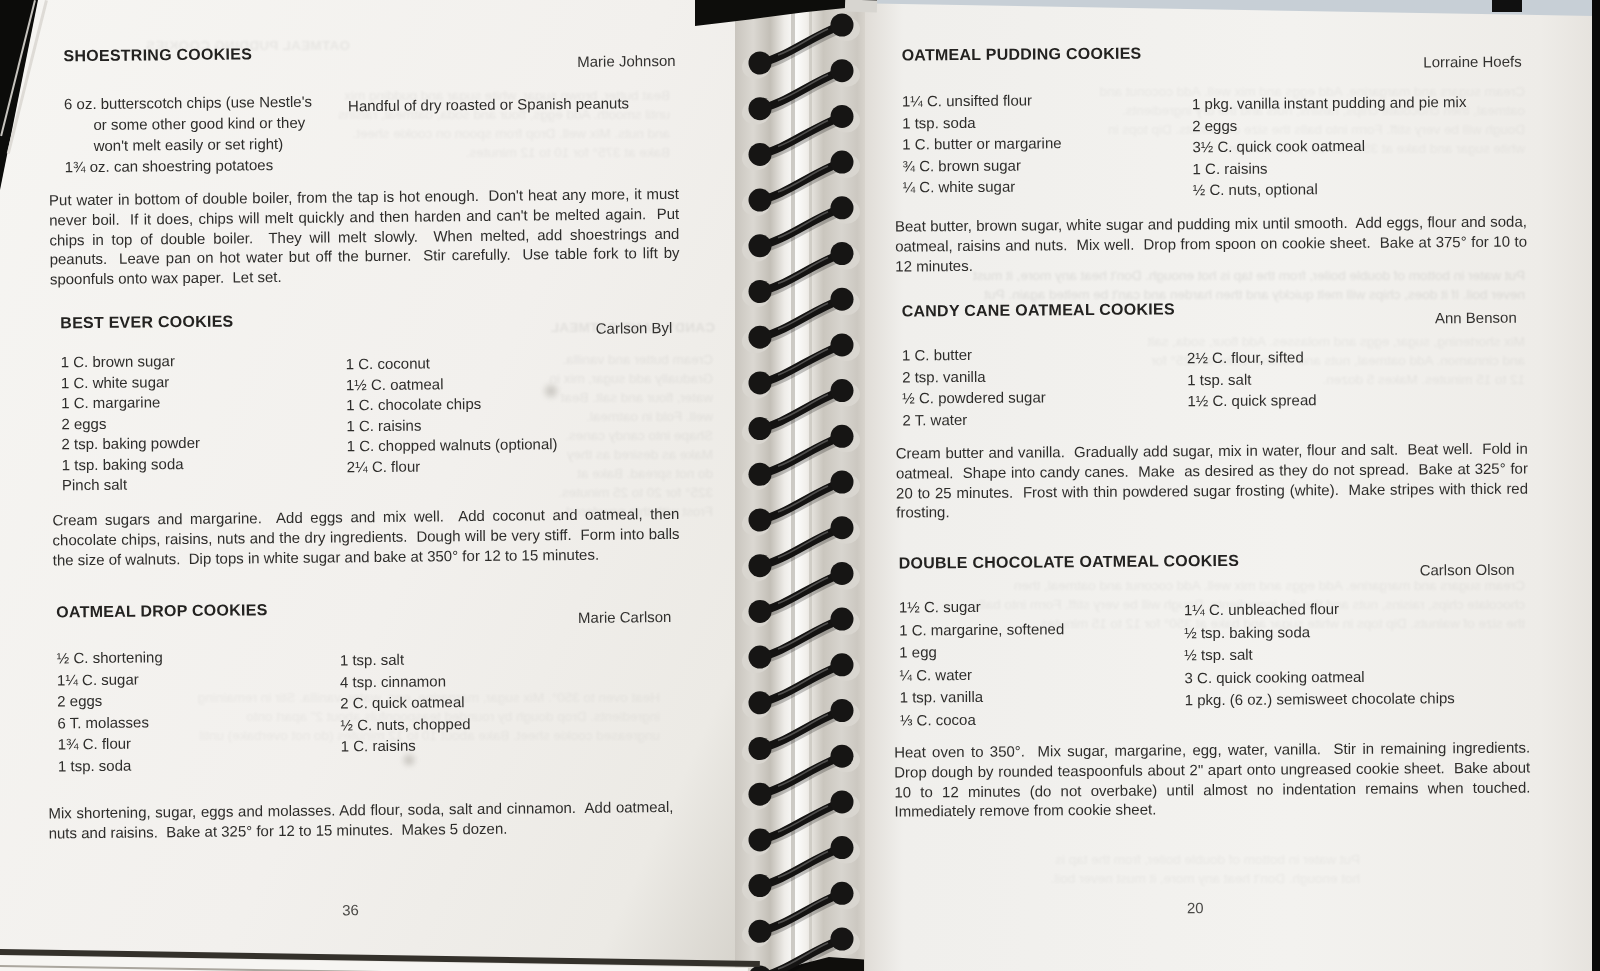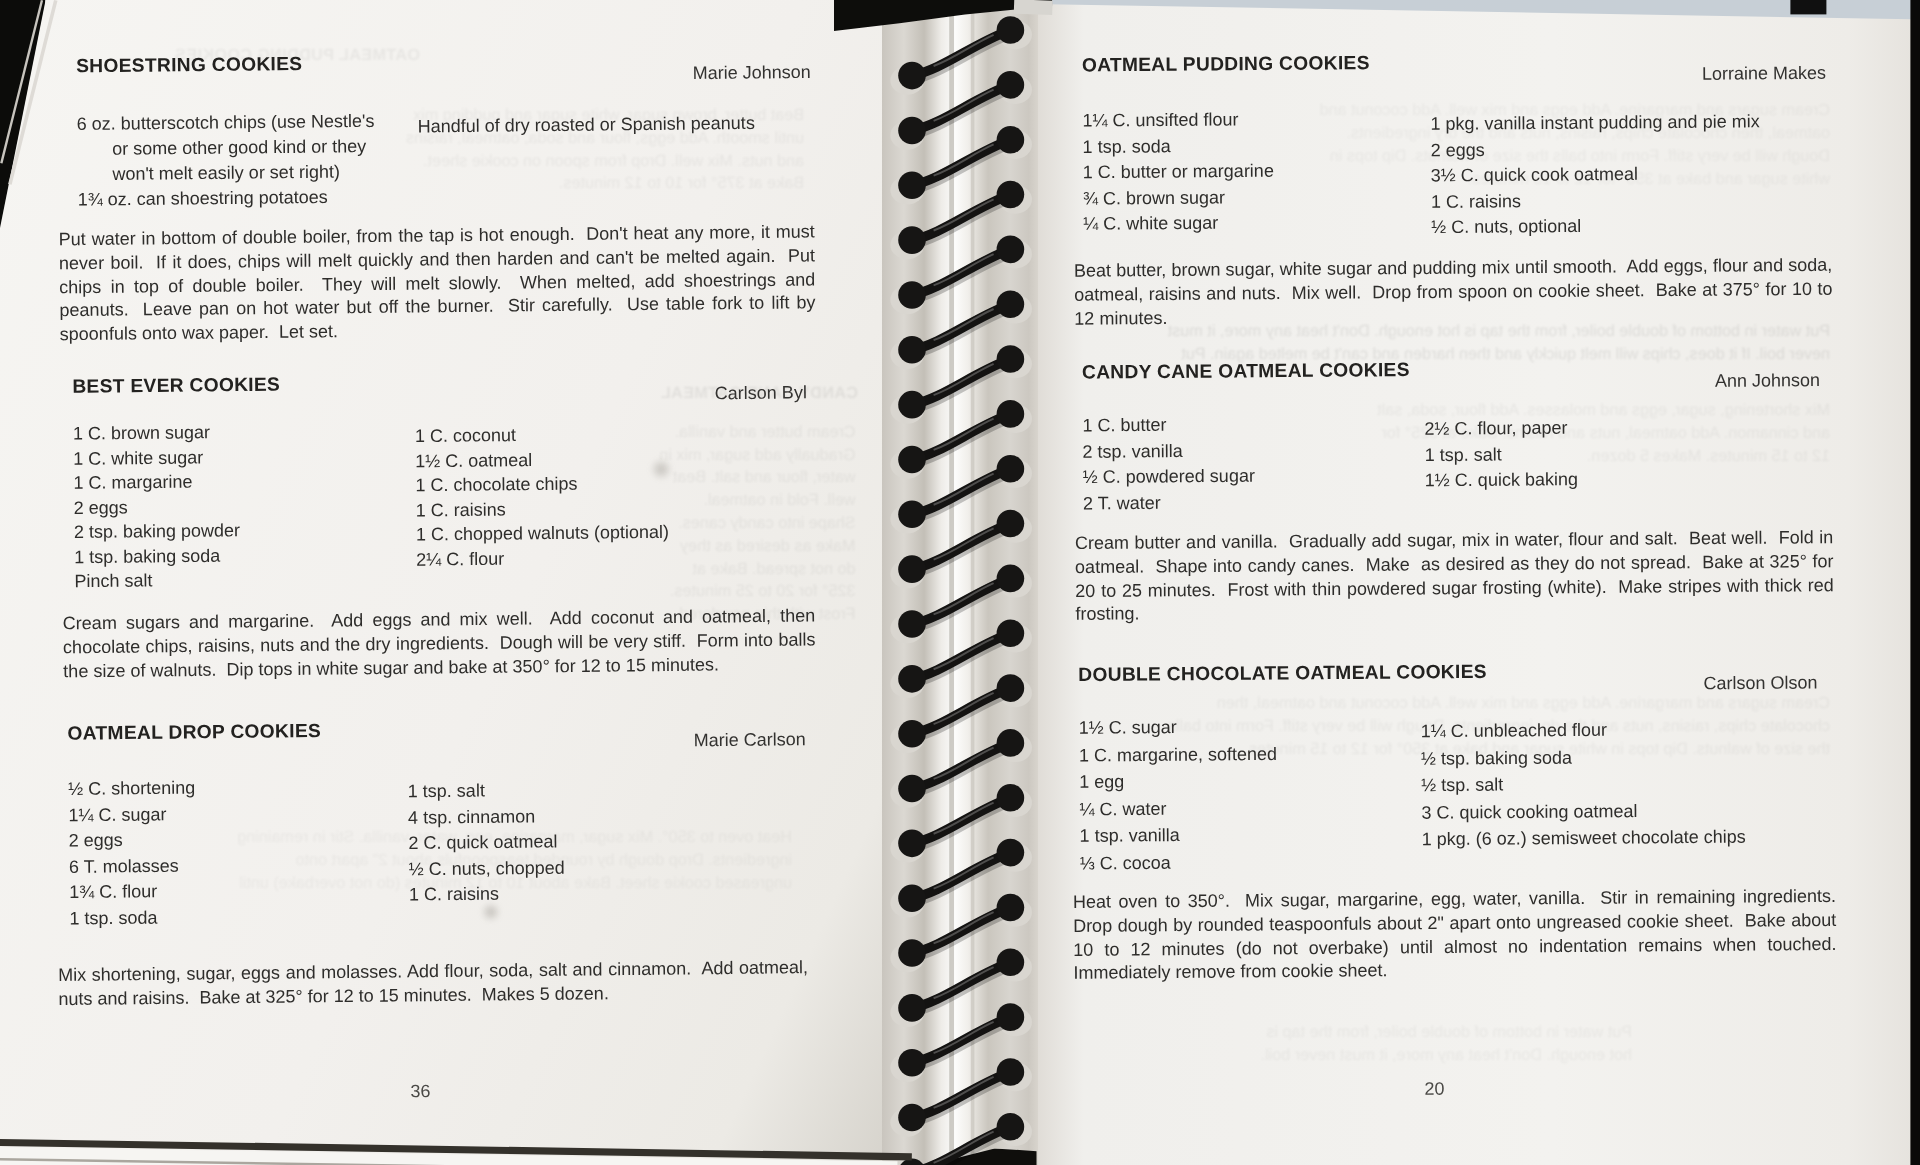--- a/index.html
+++ b/index.html
@@ -122,37 +122,37 @@
     </section>
 
     <div class="pagenum" style="left:324px;top:901px;width:44px;">36</div>
   </div>
 
   <div class="page-content right">
 
     <section class="recipe" style="left:60px;top:44px;width:620px;">
       <div class="rhead">
         <h2>OATMEAL PUDDING COOKIES</h2>
-        <span class="author">Lorraine Makes</span>
+        <span class="author">Lorraine Hoefs</span>
       </div>
       <div class="cols" style="top:44px;line-height:21.5px;">
         <div class="col c1" style="width:290px;"><div>1¼ C. unsifted flour</div><div>1 tsp. soda</div><div>1 C. butter or margarine</div><div>¾ C. brown sugar</div><div>¼ C. white sugar</div></div>
         <div class="col c2"><div>1 pkg. vanilla instant pudding and pie mix</div><div>2 eggs</div><div>3½ C. quick cook oatmeal</div><div>1 C. raisins</div><div>½ C. nuts, optional</div></div>
       </div>
       <p class="instr" style="top:170px;left:-8px;width:632px;">Beat butter, brown sugar, white sugar and pudding mix until smooth.  Add eggs, flour and soda, oatmeal, raisins and nuts.  Mix well.  Drop from spoon on cookie sheet.  Bake at 375° for 10 to 12 minutes.</p>
     </section>
 
     <section class="recipe" style="left:58px;top:300px;width:615px;">
       <div class="rhead">
         <h2>CANDY CANE OATMEAL COOKIES</h2>
-        <span class="author">Ann Johnson</span>
+        <span class="author">Ann Benson</span>
       </div>
       <div class="cols" style="top:42px;line-height:21.5px;">
         <div class="col c1" style="width:285px;"><div>1 C. butter</div><div>2 tsp. vanilla</div><div>½ C. powdered sugar</div><div>2 T. water</div></div>
-        <div class="col c2"><div>2½ C. flour, paper</div><div>1 tsp. salt</div><div>1½ C. quick baking</div></div>
+        <div class="col c2"><div>2½ C. flour, sifted</div><div>1 tsp. salt</div><div>1½ C. quick spread</div></div>
       </div>
       <p class="instr" style="top:141px;left:-7px;width:632px;">Cream butter and vanilla.  Gradually add sugar, mix in water, flour and salt.  Beat well.  Fold in oatmeal.  Shape into candy canes.  Make  as desired as they do not spread.  Bake at 325° for 20 to 25 minutes.  Frost with thin powdered sugar frosting (white).  Make stripes with thick red frosting.</p>
     </section>
 
     <section class="recipe" style="left:53px;top:552px;width:616px;">
       <div class="rhead">
         <h2>DOUBLE CHOCOLATE OATMEAL COOKIES</h2>
         <span class="author">Carlson Olson</span>
       </div>
       <div class="cols" style="top:42px;line-height:22.5px;">

